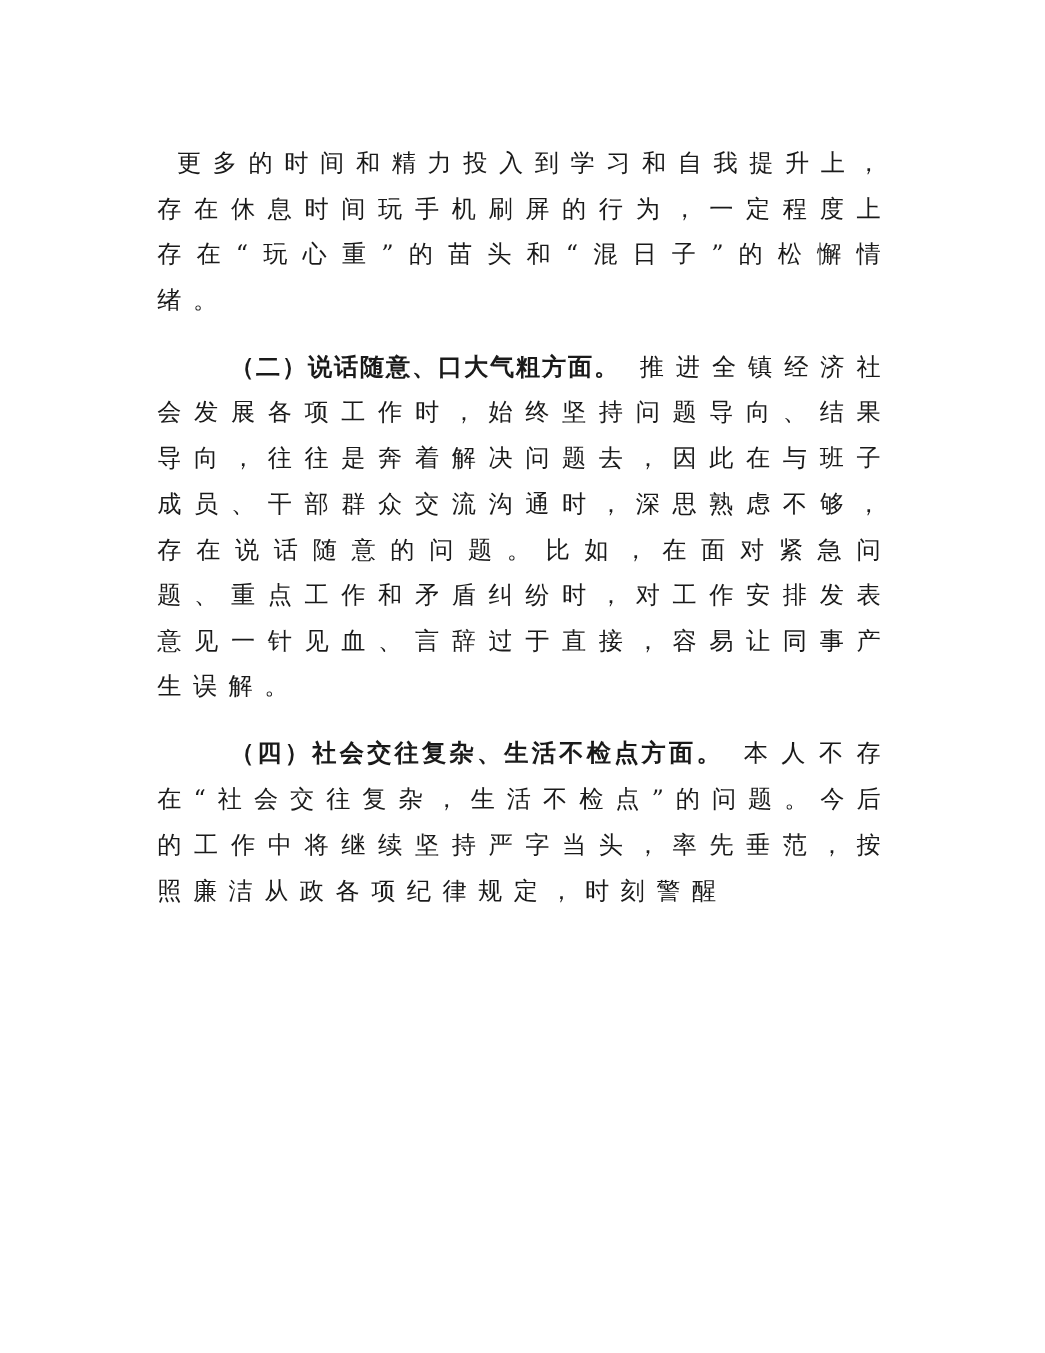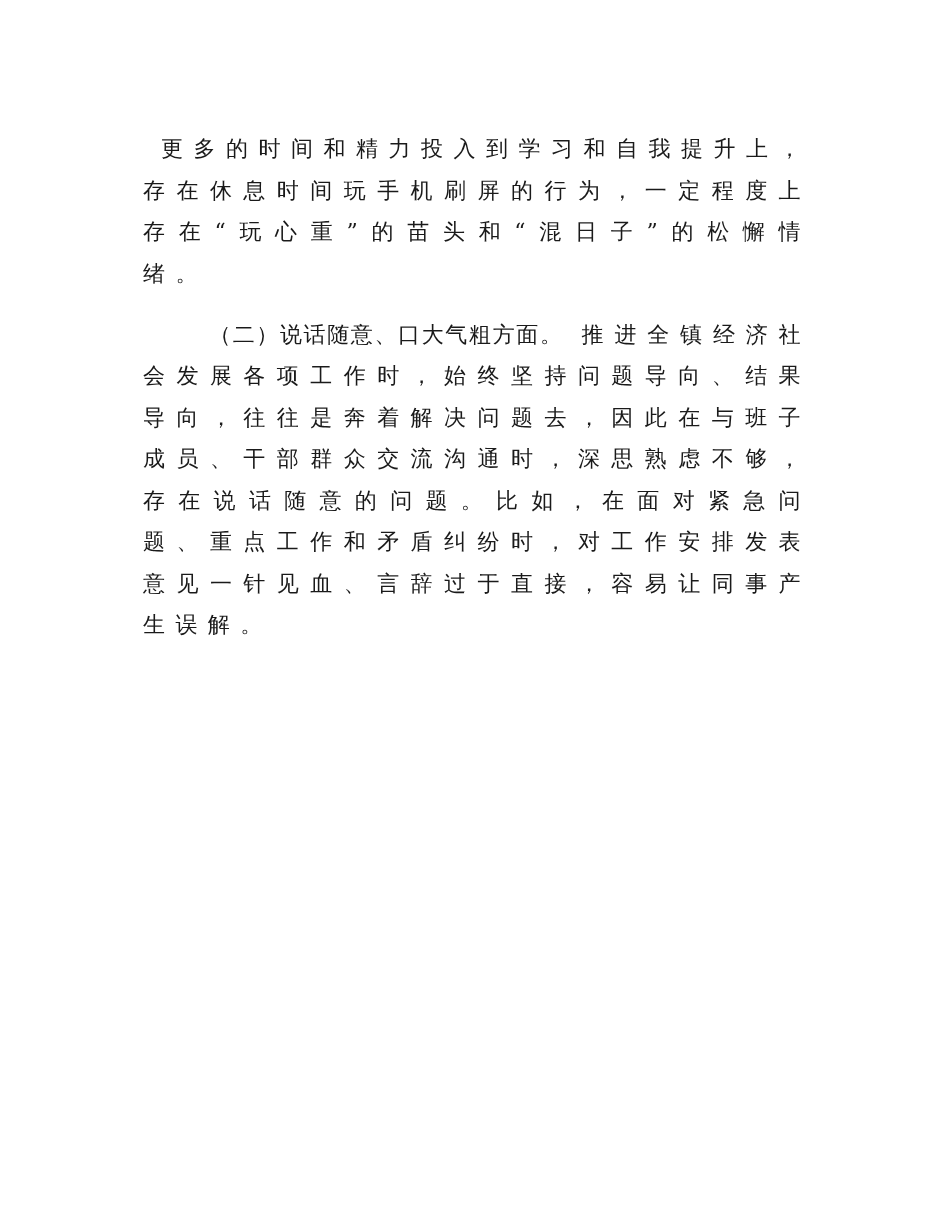--- a/index.html
+++ b/index.html
@@ -28,30 +28,31 @@
       letter-spacing: 10.4px;
       text-align: justify;
       text-justify: inter-character;
       word-break: break-all;
     }
     .para.indent {
       text-indent: 66px;
     }
     .heading {
       font-family: "DejaVu Sans", "Liberation Sans", sans-serif;
-      font-weight: normal;
+      font-weight: bold;
       letter-spacing: 1.2px;
     }
     .body-text {
       font-weight: normal;
       margin-left: 18px;
     }
   </style>
 </head>
 <body>
 
 <div class="page">
   <p class="para"><span class="body-text">更多的时间和精力投入到学习和自我提升上，存在休息时间玩手机刷屏的行为，一定程度上存在“玩心重”的苗头和“混日子”的松懈情绪。</span></p>
 
   <p class="para indent"><span class="heading">（二）说话随意、口大气粗方面。</span><span class="body-text">推进全镇经济社会发展各项工作时，始终坚持问题导向、结果导向，往往是奔着解决问题去，因此在与班子成员、干部群众交流沟通时，深思熟虑不够，存在说话随意的问题。比如，在面对紧急问题、重点工作和矛盾纠纷时，对工作安排发表意见一针见血、言辞过于直接，容易让同事产生误解。</span></p>
 
 
+  <p class="para indent"><span class="heading">（四）社会交往复杂、生活不检点方面。</span><span class="body-text">本人不存在“社会交往复杂，生活不检点”的问题。今后的工作中将继续坚持严字当头，率先垂范，按照廉洁从政各项纪律规定，时刻警醒</span></p>
 </div>
 
 </body></html>

